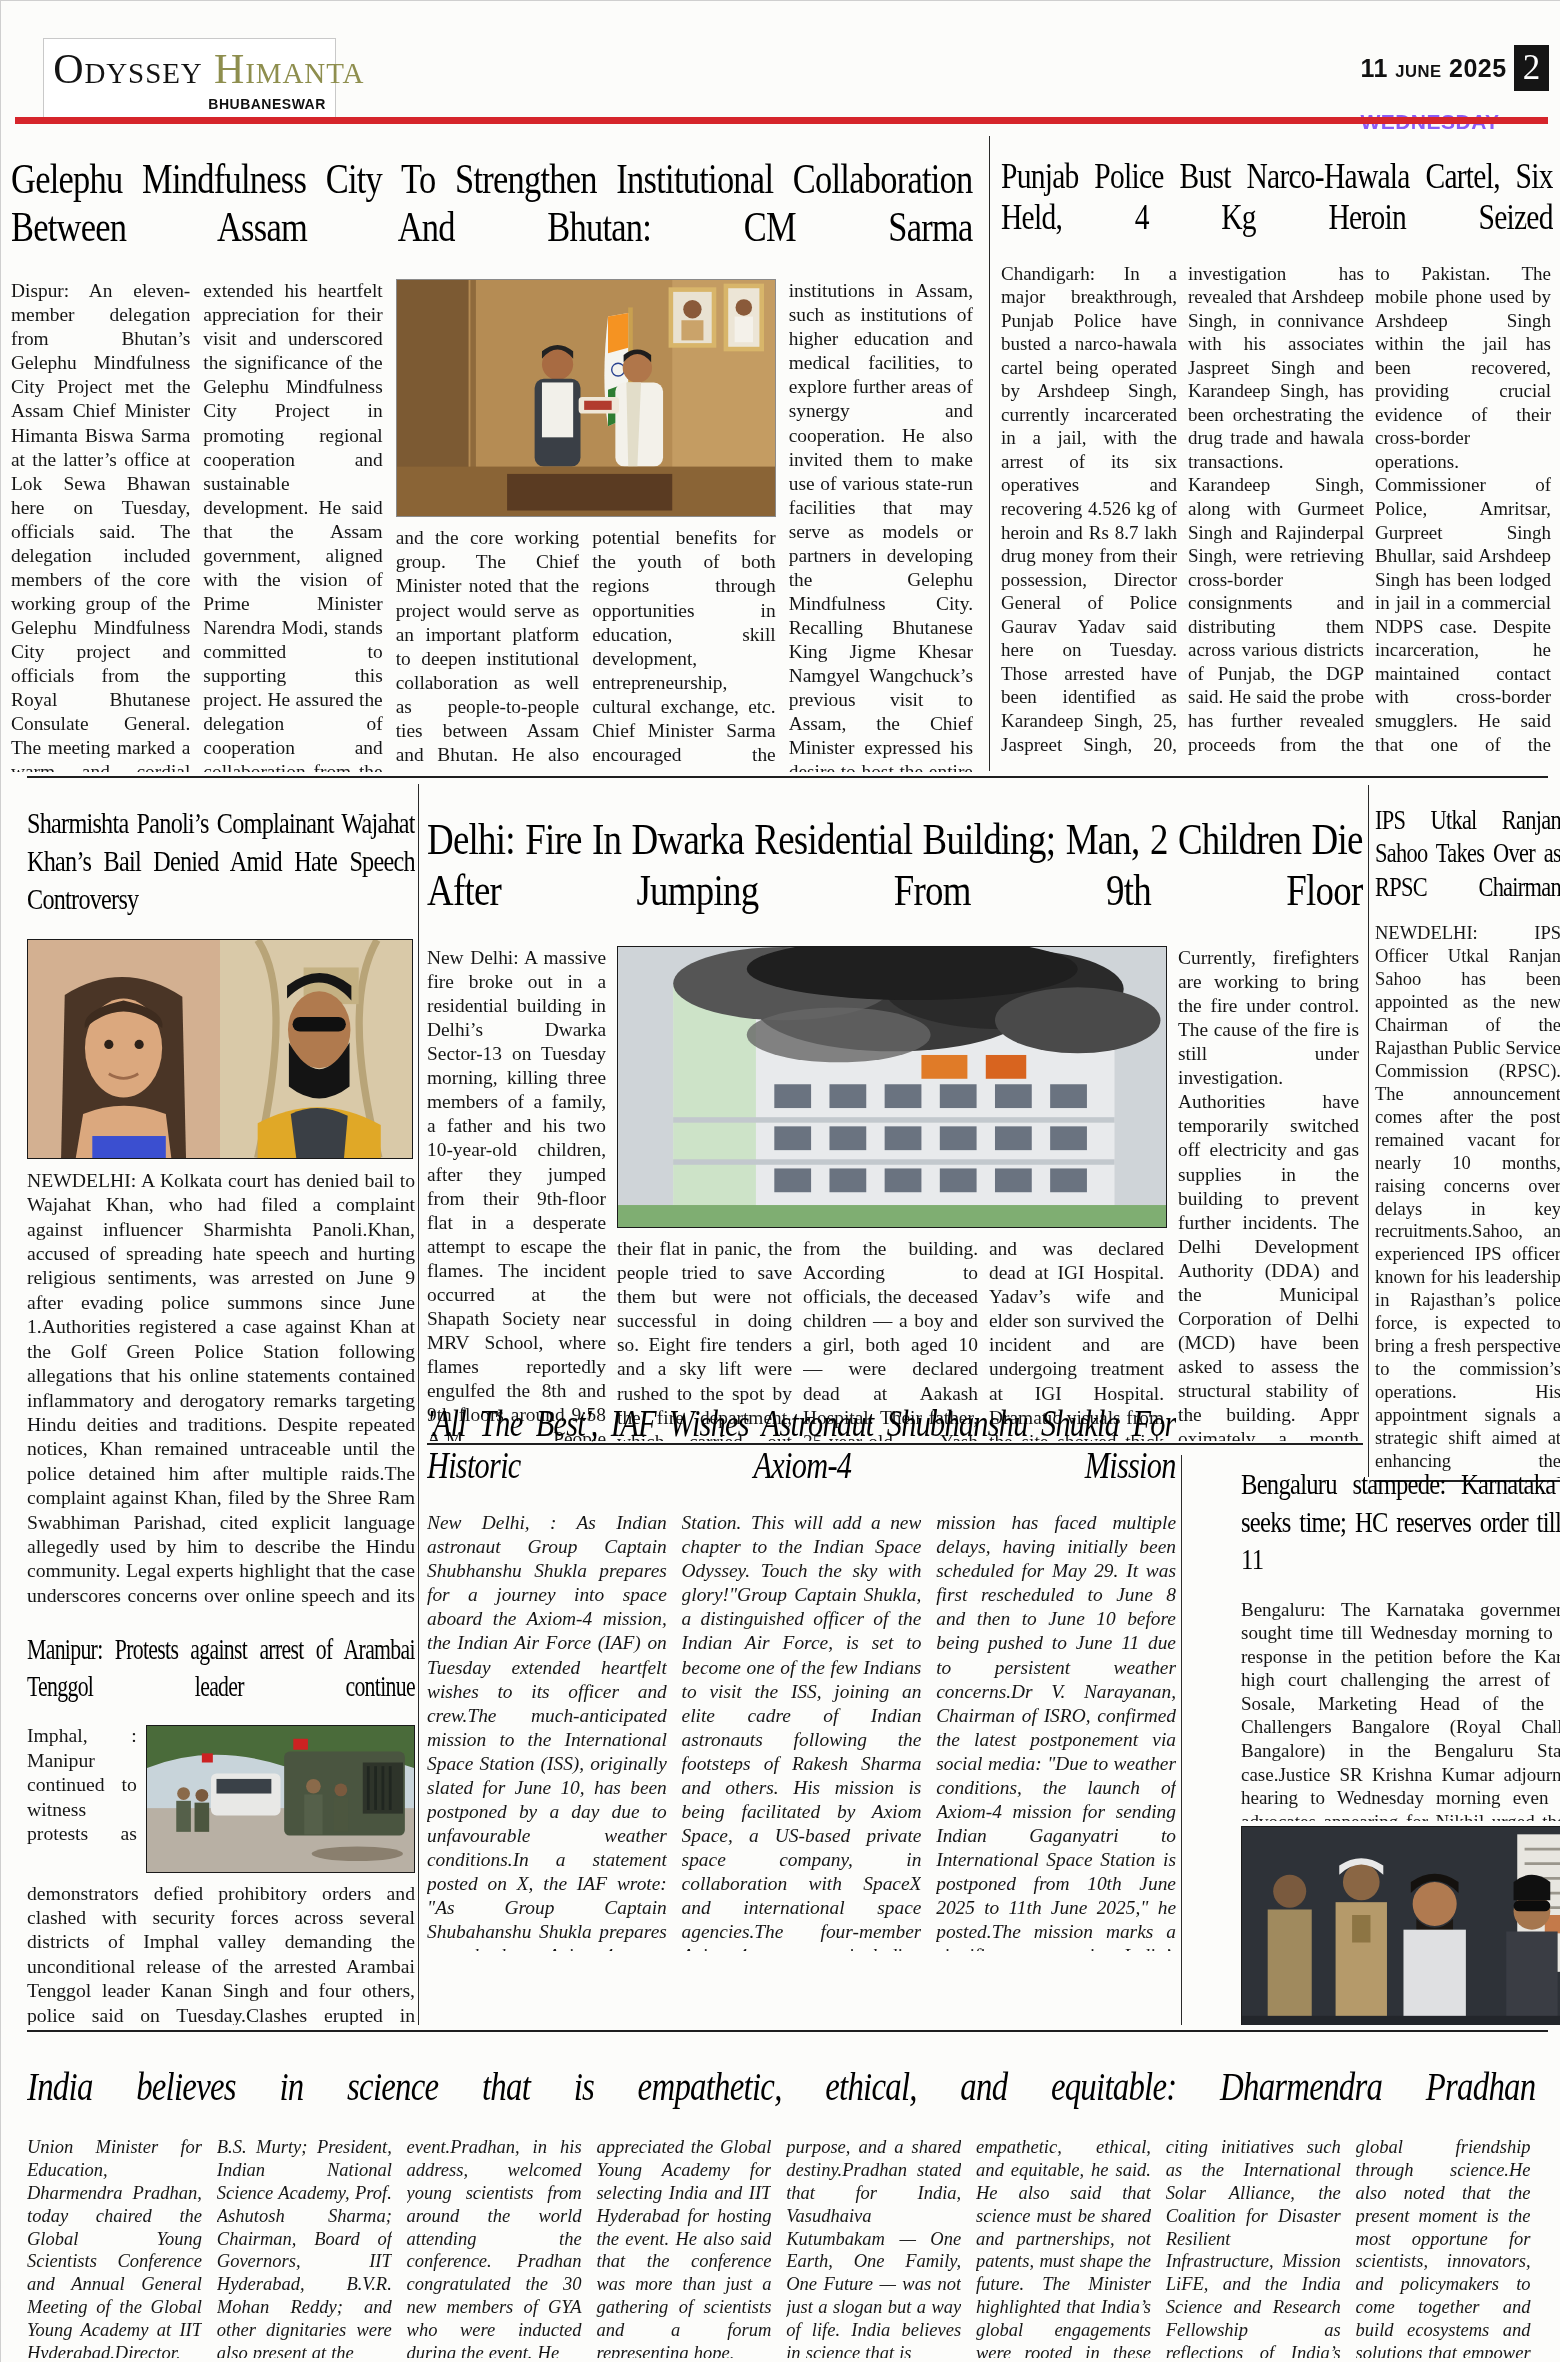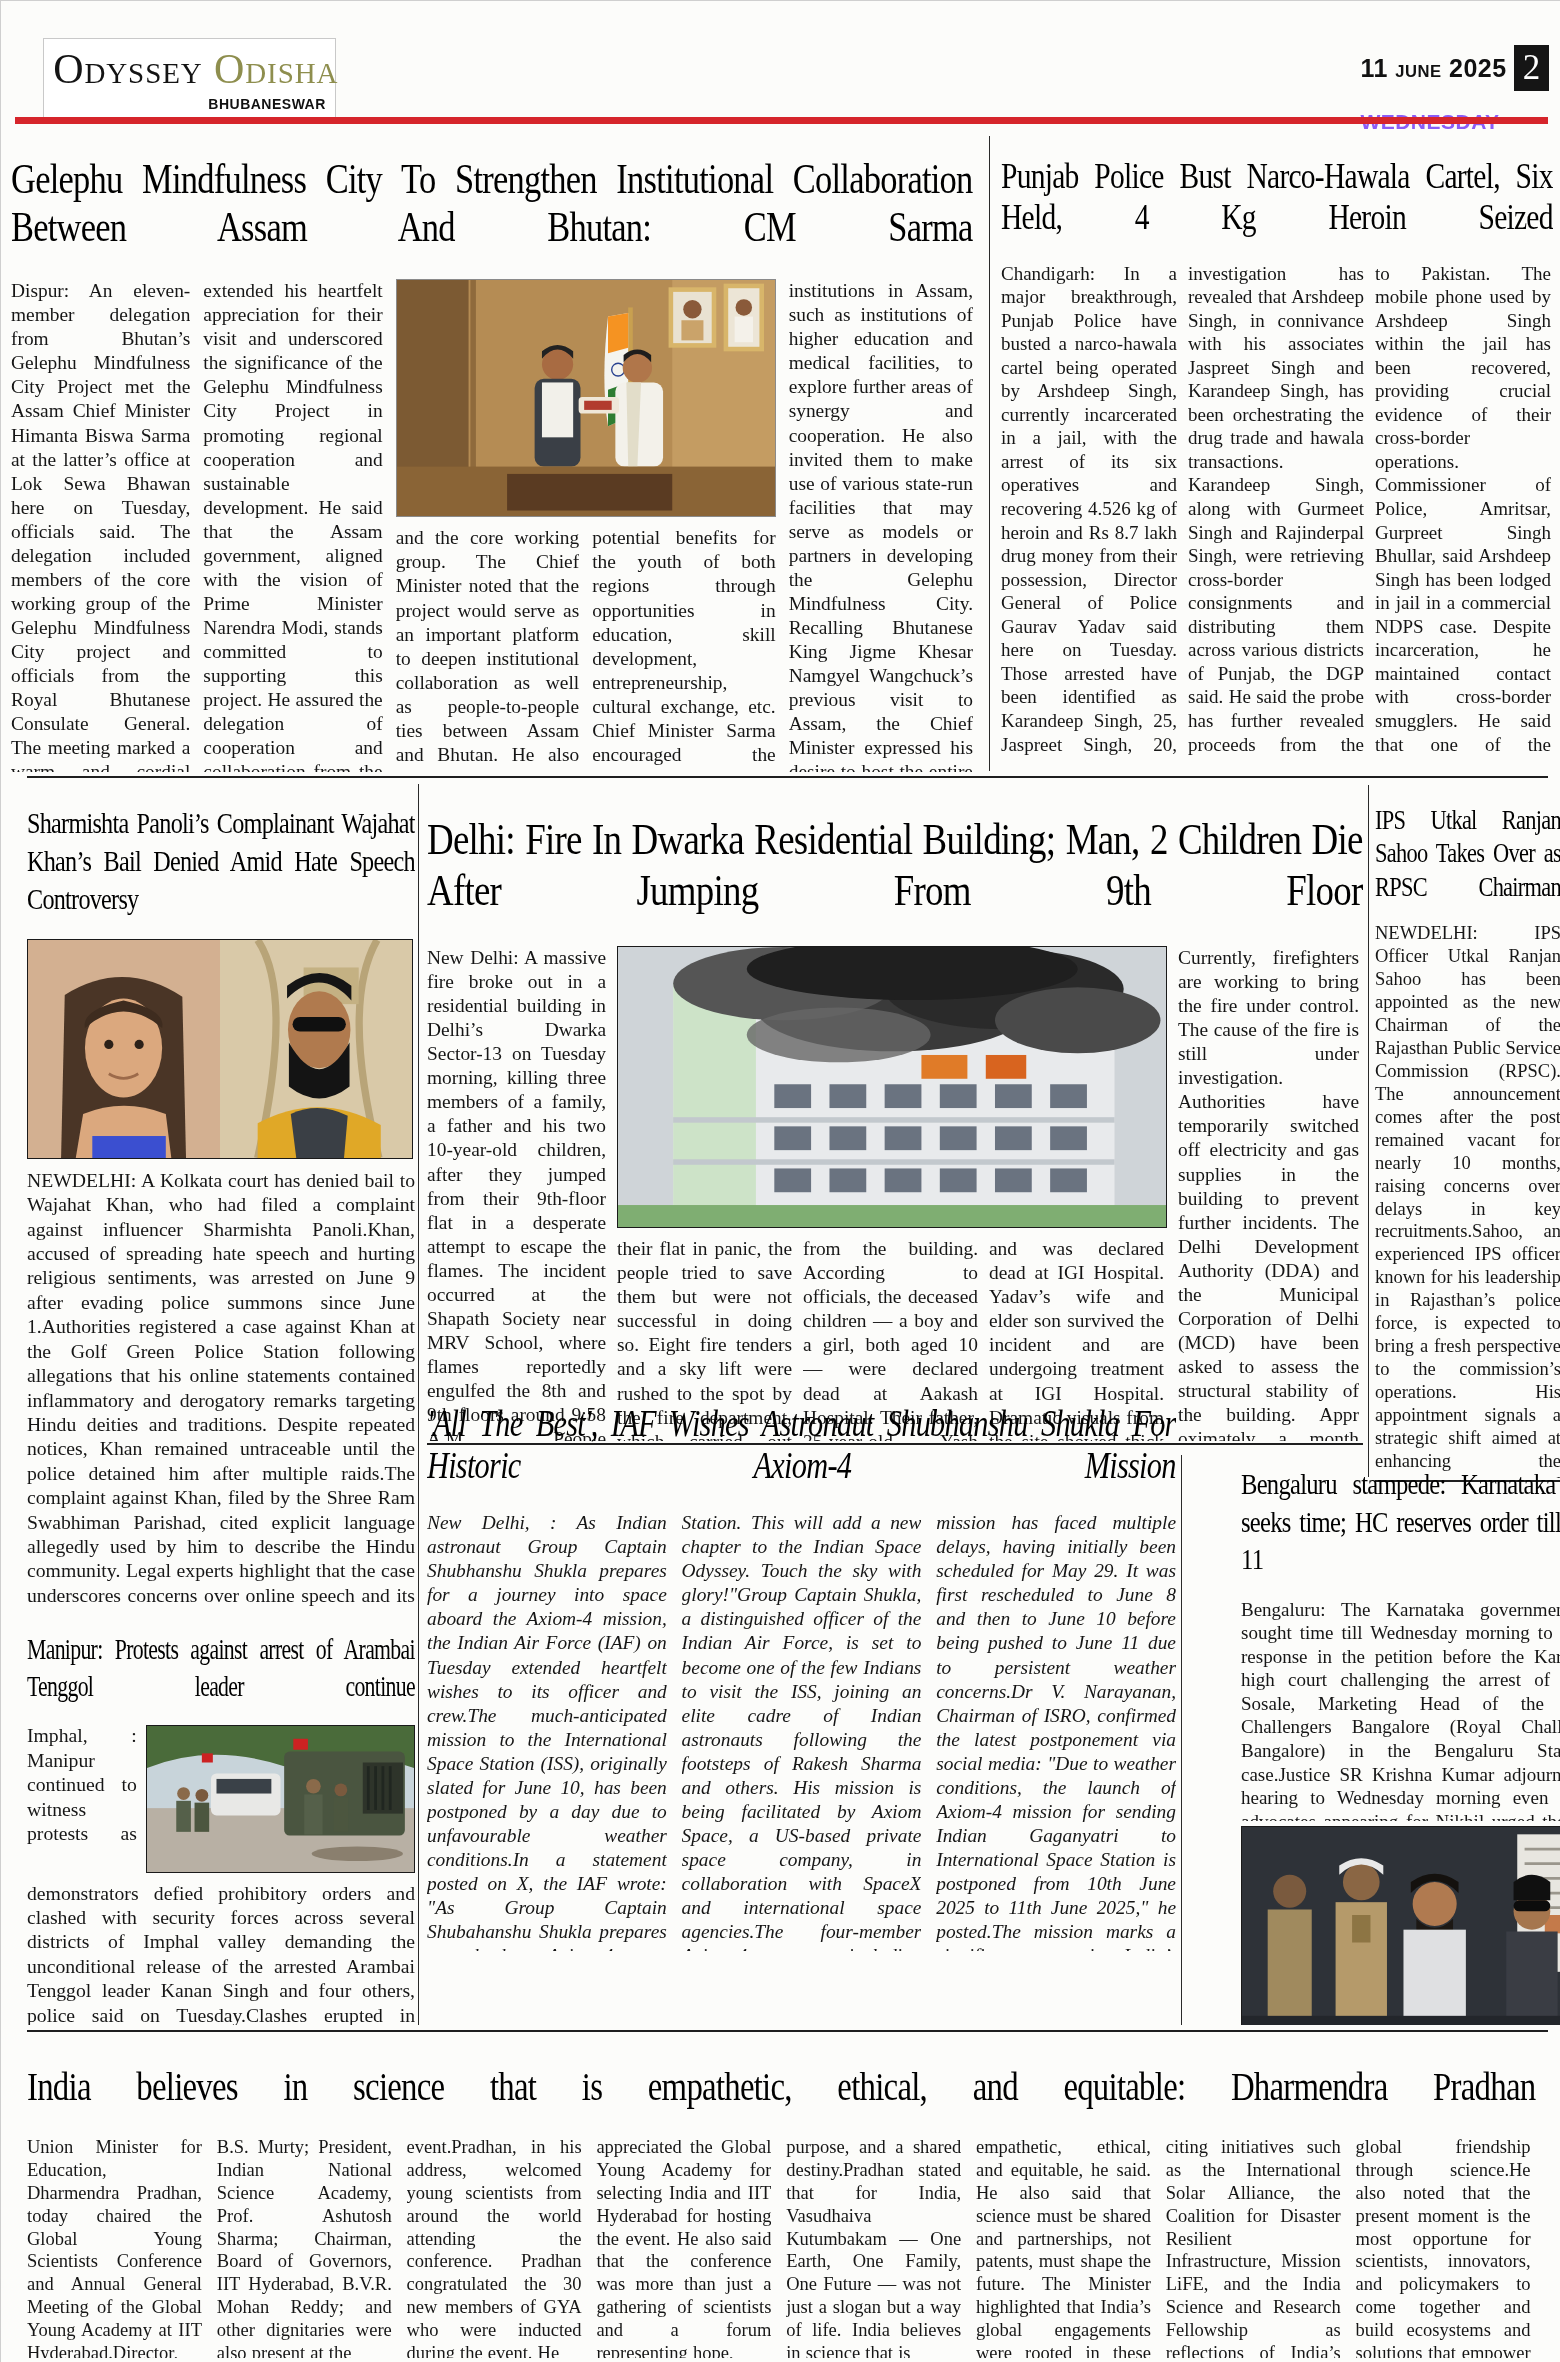--- a/index.html
+++ b/index.html
@@ -74,34 +74,34 @@
   #art-iaf{position:absolute;left:426px;top:1377px;width:749px;height:573px;overflow:hidden;font-style:italic;}
   #art-iaf .hl{font-size:37px;transform:scaleX(.82);width:121.9%;}
   #art-iaf .body{margin-top:11px;gap:14.8px;}
   #art-iaf .c{width:240px;height:466px;font-size:19.4px;}
   #vr-ib{left:1180px;top:1454px;height:570px;}
   #art-bengaluru{position:absolute;left:1240px;top:1444px;width:371px;height:580px;overflow:hidden;}
   #art-bengaluru .hl{font-size:30px;transform:scaleX(.82);width:121.9%;line-height:1.25;}
   #art-bengaluru .bt{margin-top:7.4px;font-size:19px;height:223px;}
   #art-bengaluru .photo{width:369px;height:222px;border:1.8px solid #1a1a1a;margin-top:5.5px;}
   #hr-c{left:26px;top:2029px;width:1521px;}
-  #art-india{position:absolute;left:26px;top:2036px;width:1509px;height:321px;overflow:hidden;}
+  #art-india{position:absolute;left:26px;top:2036px;width:1509px;height:321px;overflow:hidden;font-style:italic;}
   #art-india .hl{font-size:40px;transform:scaleX(.82);width:121.9%;white-space:nowrap;}
   #art-india .body{margin-top:13px;gap:14.8px;}
   #art-india .c{width:175px;height:257px;font-size:18.5px;}
 </style>
 </head>
 <body>
 
 <div class="page">
 
   <div class="logo-box">
     <div class="logo-line">
       <span class="logo-around">Odyssey</span>
-      <span class="logo-odisha">Odisha</span>
+      <span class="logo-odisha">Himanta</span>
     </div>
     <div class="logo-city">BHUBANESWAR</div>
   </div>
 
   <div class="date-block">
     <div class="date-row">
       <div class="date-text">
         <span>11</span>
         <span class="mon">JUNE</span>
         <span>2025</span>

